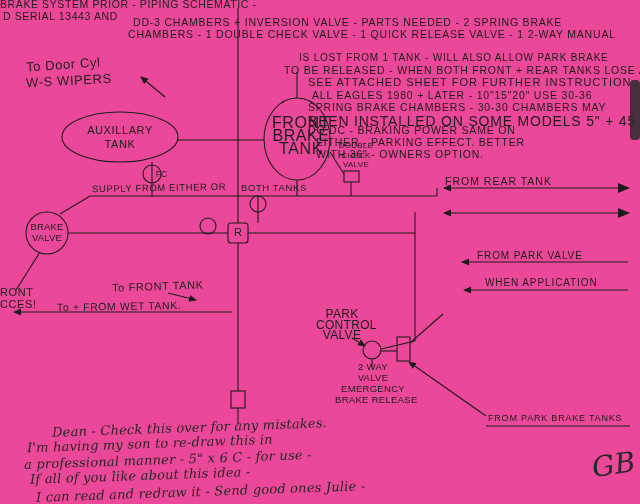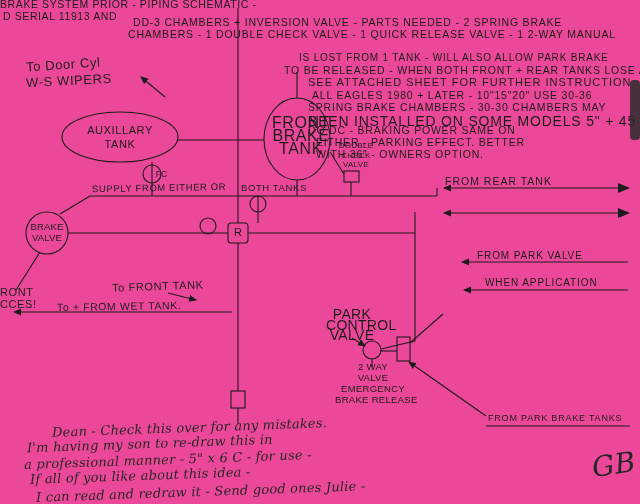--- a/index.html
+++ b/index.html
@@ -72,21 +72,21 @@
         <line x1="168" y1="293" x2="196" y2="300" marker-end="url(#ah)"></line>
         <line x1="486" y1="416" x2="409" y2="362" marker-end="url(#ah)"></line>
         <line x1="352" y1="338" x2="365" y2="346" marker-end="url(#ah)"></line>
         <path d="M618,183 L630,188 L618,193 Z" fill="#1c1c1c" stroke="none"></path>
         <path d="M618,208 L630,213 L618,218 Z" fill="#1c1c1c" stroke="none"></path>
       </g>
     </g>
   </svg>
 
   <div class="lbl" style="left:0px;top:-2px;font-size:10.5px">BRAKE SYSTEM PRIOR - PIPING SCHEMATIC -</div>
-  <div class="lbl" style="left:3px;top:10px;font-size:10.5px">D SERIAL 11913 AND</div>
+  <div class="lbl" style="left:3px;top:10px;font-size:10.5px">D SERIAL 13443 AND</div>
 
   <div class="lbl" style="left:133px;top:16px;font-size:10.5px;letter-spacing:.8px">DD-3 CHAMBERS + INVERSION VALVE - PARTS NEEDED - 2 SPRING BRAKE</div>
   <div class="lbl" style="left:128px;top:28px;font-size:10.5px;letter-spacing:.8px">CHAMBERS - 1 DOUBLE CHECK VALVE - 1 QUICK RELEASE VALVE - 1 2-WAY MANUAL</div>
   <div class="lbl" style="left:299px;top:52px;font-size:10px;letter-spacing:.8px">IS LOST FROM 1 TANK - WILL ALSO ALLOW PARK BRAKE</div>
   <div class="lbl" style="left:284px;top:64px;font-size:10.5px;letter-spacing:.8px">TO BE RELEASED - WHEN BOTH FRONT + REAR TANKS LOSE AIR</div>
   <div class="lbl" style="left:308px;top:76px;font-size:11px;letter-spacing:1px">SEE ATTACHED SHEET FOR FURTHER INSTRUCTION</div>
   <div class="lbl" style="left:312px;top:89px;font-size:10.5px;letter-spacing:.8px">ALL EAGLES 1980 + LATER - 10"15"20" USE 30-36</div>
   <div class="lbl" style="left:308px;top:101px;font-size:10.5px;letter-spacing:.8px">SPRING BRAKE CHAMBERS - 30-30 CHAMBERS MAY</div>
   <div class="lbl" style="left:308px;top:113px;font-size:14px;letter-spacing:.8px">BEEN INSTALLED ON SOME MODELS 5" + 45 FT M TO</div>
   <div class="lbl" style="left:308px;top:124px;font-size:10.5px;letter-spacing:.8px">DO DC - BRAKING POWER SAME ON</div>
@@ -126,21 +126,21 @@
 
   <div class="lbl" style="left:445px;top:175px;font-size:10.5px;letter-spacing:1px">FROM REAR TANK</div>
   <div class="lbl" style="left:477px;top:250px;font-size:10px;letter-spacing:.9px">FROM PARK VALVE</div>
   <div class="lbl" style="left:485px;top:277px;font-size:10px;letter-spacing:.9px">WHEN APPLICATION</div>
 
   <div class="lbl" style="left:112px;top:280px;font-size:11px;transform:rotate(-2deg)">To FRONT TANK</div>
   <div class="lbl" style="left:0px;top:286px;font-size:11px">RONT</div>
   <div class="lbl" style="left:0px;top:298px;font-size:11px">CCES!</div>
   <div class="lbl" style="left:57px;top:300px;font-size:10.5px;transform:rotate(-1deg)">To + FROM WET TANK.</div>
 
-  <div class="lbl ctr" style="left:326px;top:309px;width:52px;font-size:14px;line-height:10.5px;letter-spacing:.3px">
+  <div class="lbl ctr" style="left:316px;top:309px;width:52px;font-size:12px;line-height:10.5px;letter-spacing:.3px">
     <div>PARK</div>
     <div>CONTROL</div>
     <div>VALVE</div>
   </div>
 
   <div class="lbl ctr" style="left:335px;top:361px;width:76px;font-size:9.5px;line-height:11px;letter-spacing:.3px">
     <div>2 WAY</div>
     <div>VALVE</div>
     <div>EMERGENCY</div>
     <div>BRAKE RELEASE</div>

